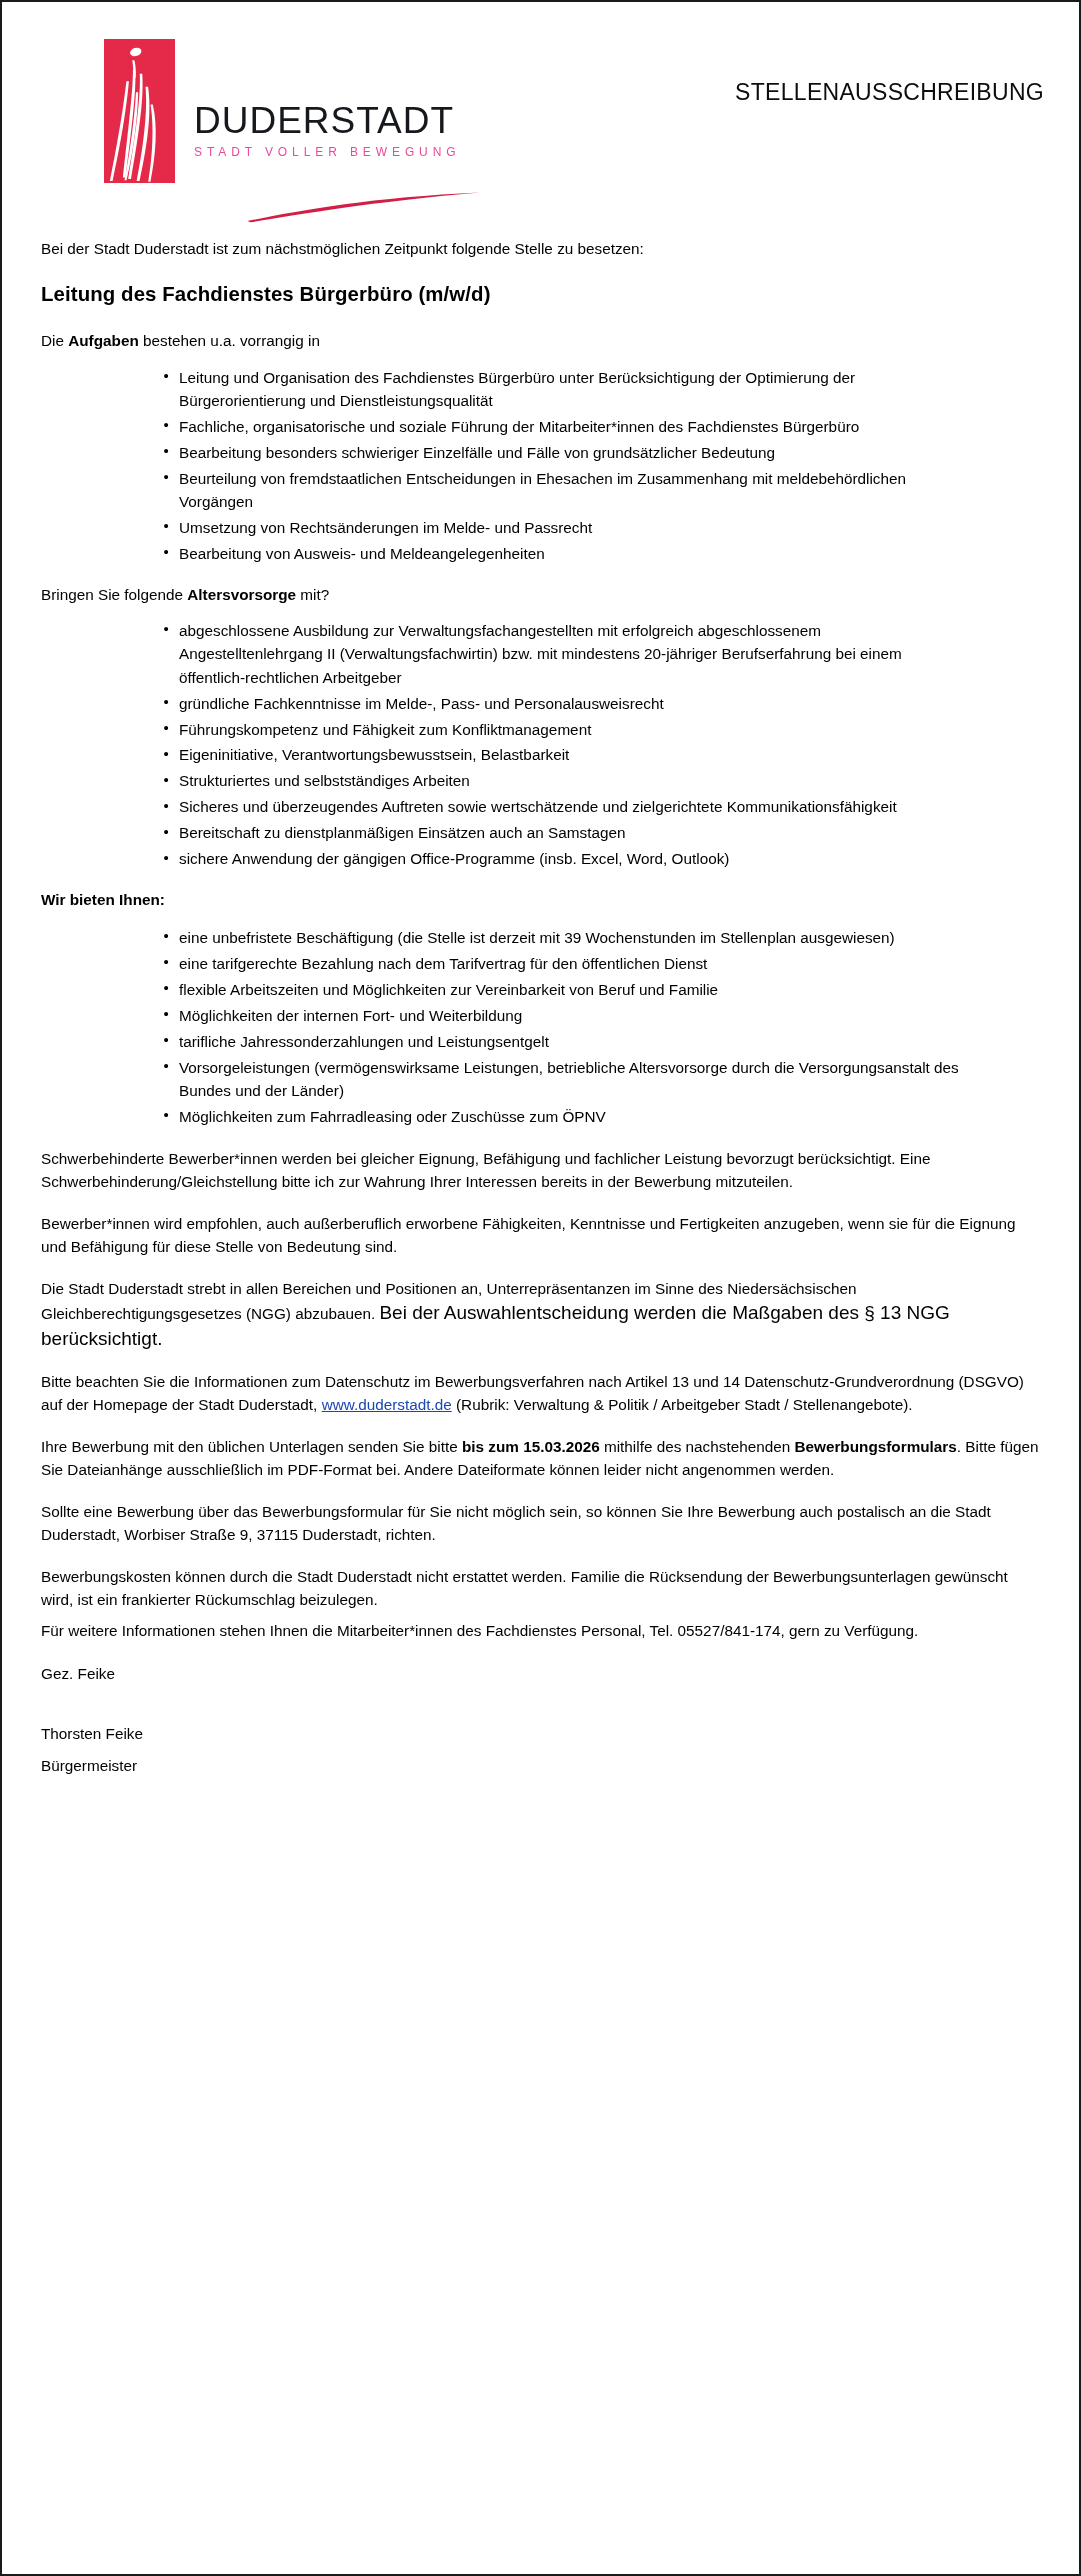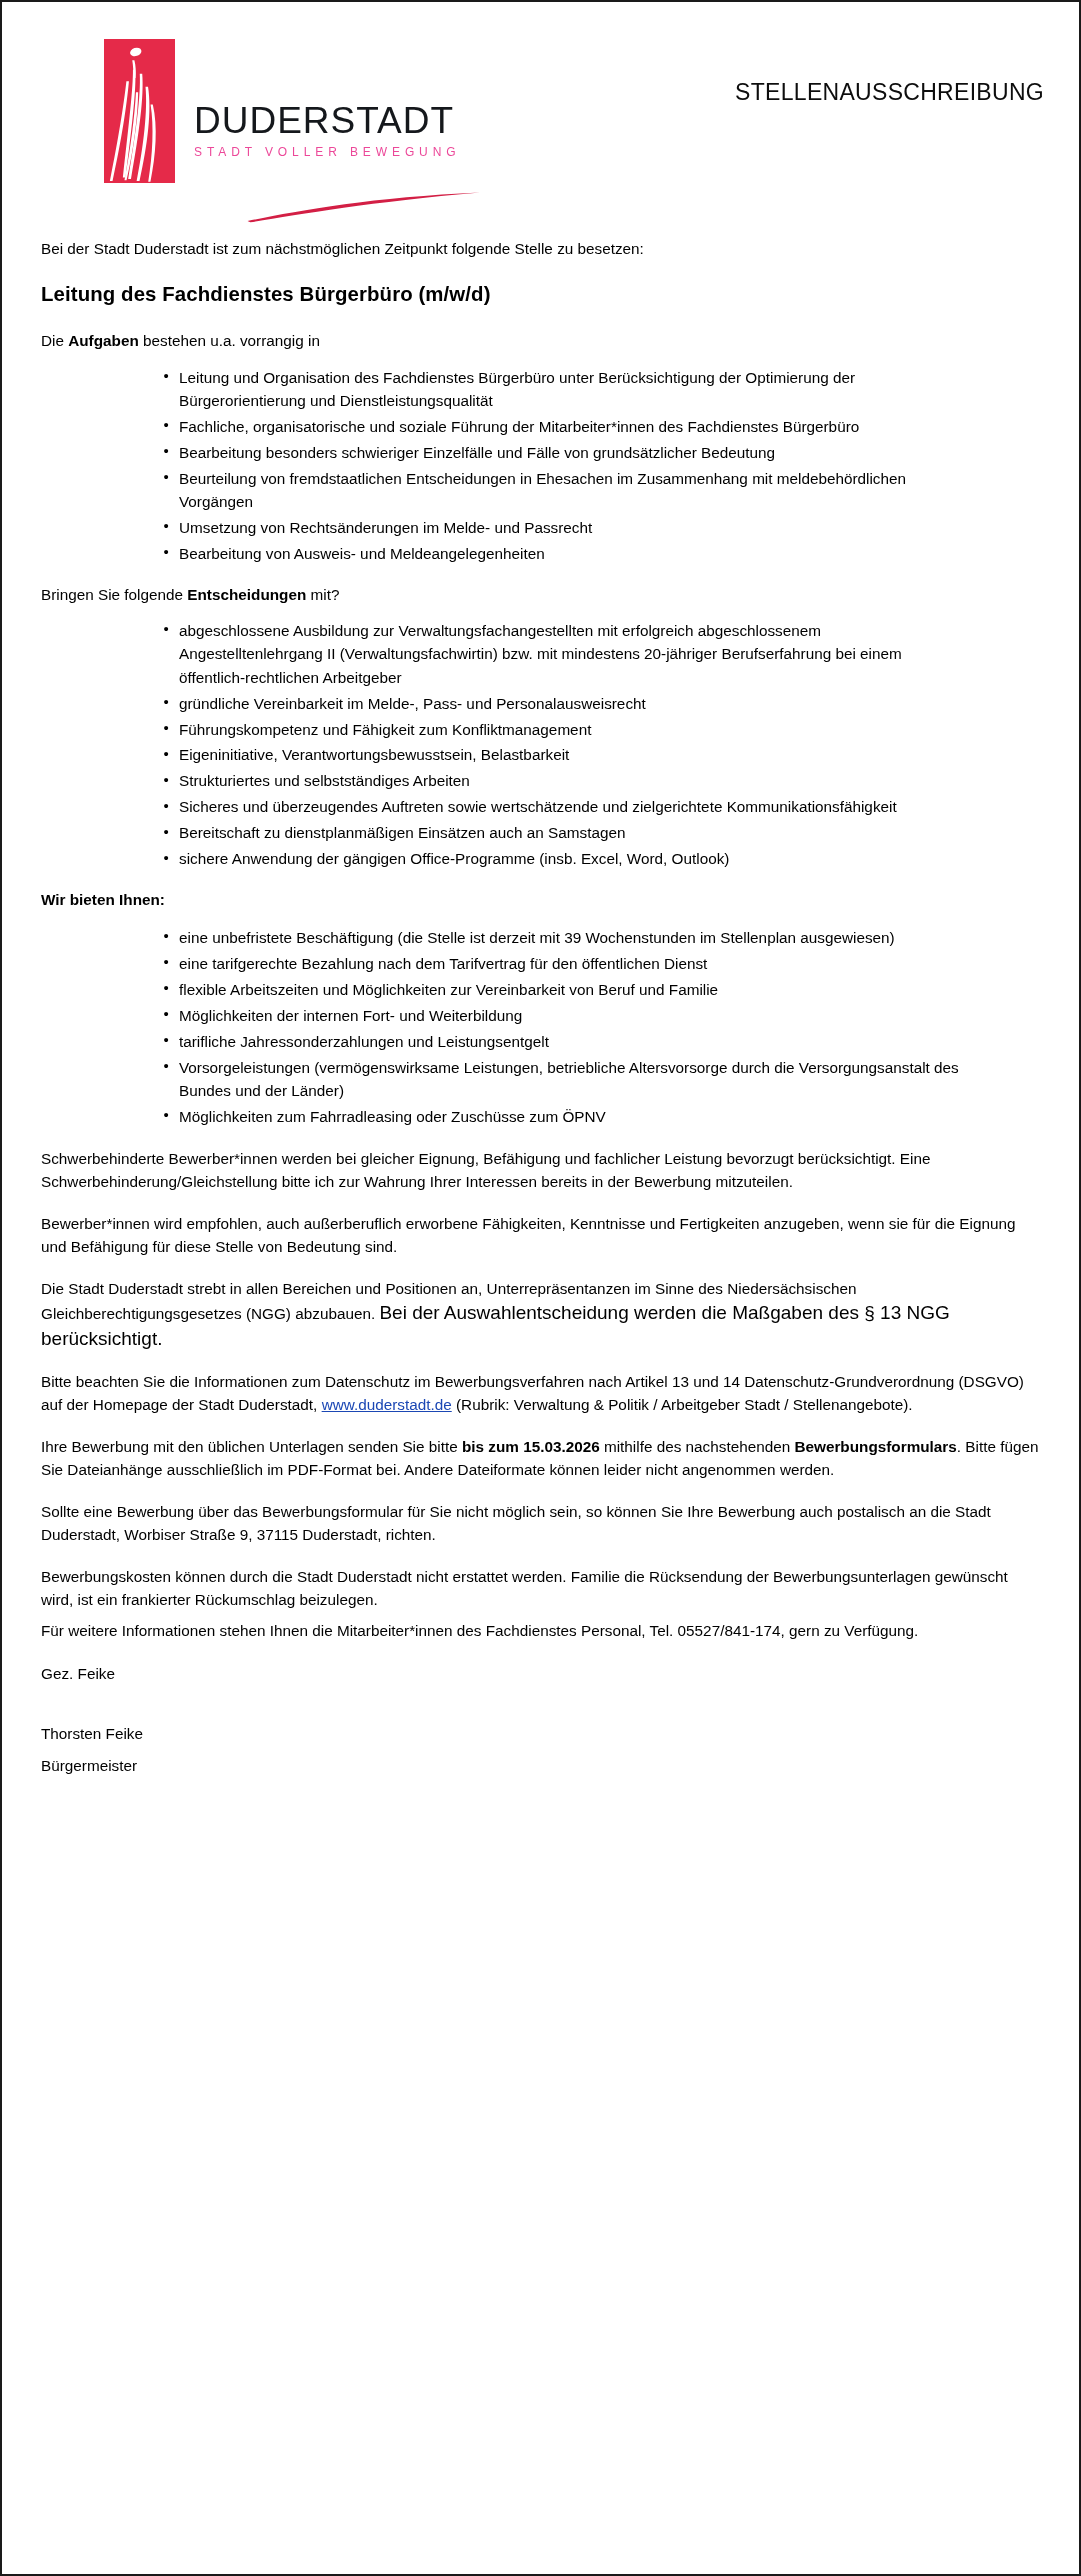--- a/index.html
+++ b/index.html
@@ -216,25 +216,25 @@
 
     <ul class="bullets">
       <li>Leitung und Organisation des Fachdienstes Bürgerbüro unter Berücksichtigung der Optimierung der Bürgerorientierung und Dienstleistungsqualität</li>
       <li>Fachliche, organisatorische und soziale Führung der Mitarbeiter*innen des Fachdienstes Bürgerbüro</li>
       <li>Bearbeitung besonders schwieriger Einzelfälle und Fälle von grundsätzlicher Bedeutung</li>
       <li>Beurteilung von fremdstaatlichen Entscheidungen in Ehesachen im Zusammenhang mit meldebehördlichen Vorgängen</li>
       <li>Umsetzung von Rechtsänderungen im Melde- und Passrecht</li>
       <li>Bearbeitung von Ausweis- und Meldeangelegenheiten</li>
     </ul>
 
-    <p class="section-lead"><span>Bringen Sie folgende </span><b>Entscheidungen</b><span> mit?</span></p>
+    <p class="section-lead"><span>Bringen Sie folgende </span><b>Altersvorsorge</b><span> mit?</span></p>
 
     <ul class="bullets">
       <li>abgeschlossene Ausbildung zur Verwaltungsfachangestellten mit erfolgreich abgeschlossenem Angestelltenlehrgang II (Verwaltungsfachwirtin) bzw. mit mindestens 20-jähriger Berufserfahrung bei einem öffentlich-rechtlichen Arbeitgeber</li>
-      <li>gründliche Vereinbarkeit im Melde-, Pass- und Personalausweisrecht</li>
+      <li>gründliche Fachkenntnisse im Melde-, Pass- und Personalausweisrecht</li>
       <li>Führungskompetenz und Fähigkeit zum Konfliktmanagement</li>
       <li>Eigeninitiative, Verantwortungsbewusstsein, Belastbarkeit</li>
       <li>Strukturiertes und selbstständiges Arbeiten</li>
       <li>Sicheres und überzeugendes Auftreten sowie wertschätzende und zielgerichtete Kommunikationsfähigkeit</li>
       <li>Bereitschaft zu dienstplanmäßigen Einsätzen auch an Samstagen</li>
       <li>sichere Anwendung der gängigen Office-Programme (insb. Excel, Word, Outlook)</li>
     </ul>
 
     <p class="section-lead offer">Wir bieten Ihnen:</p>
 

